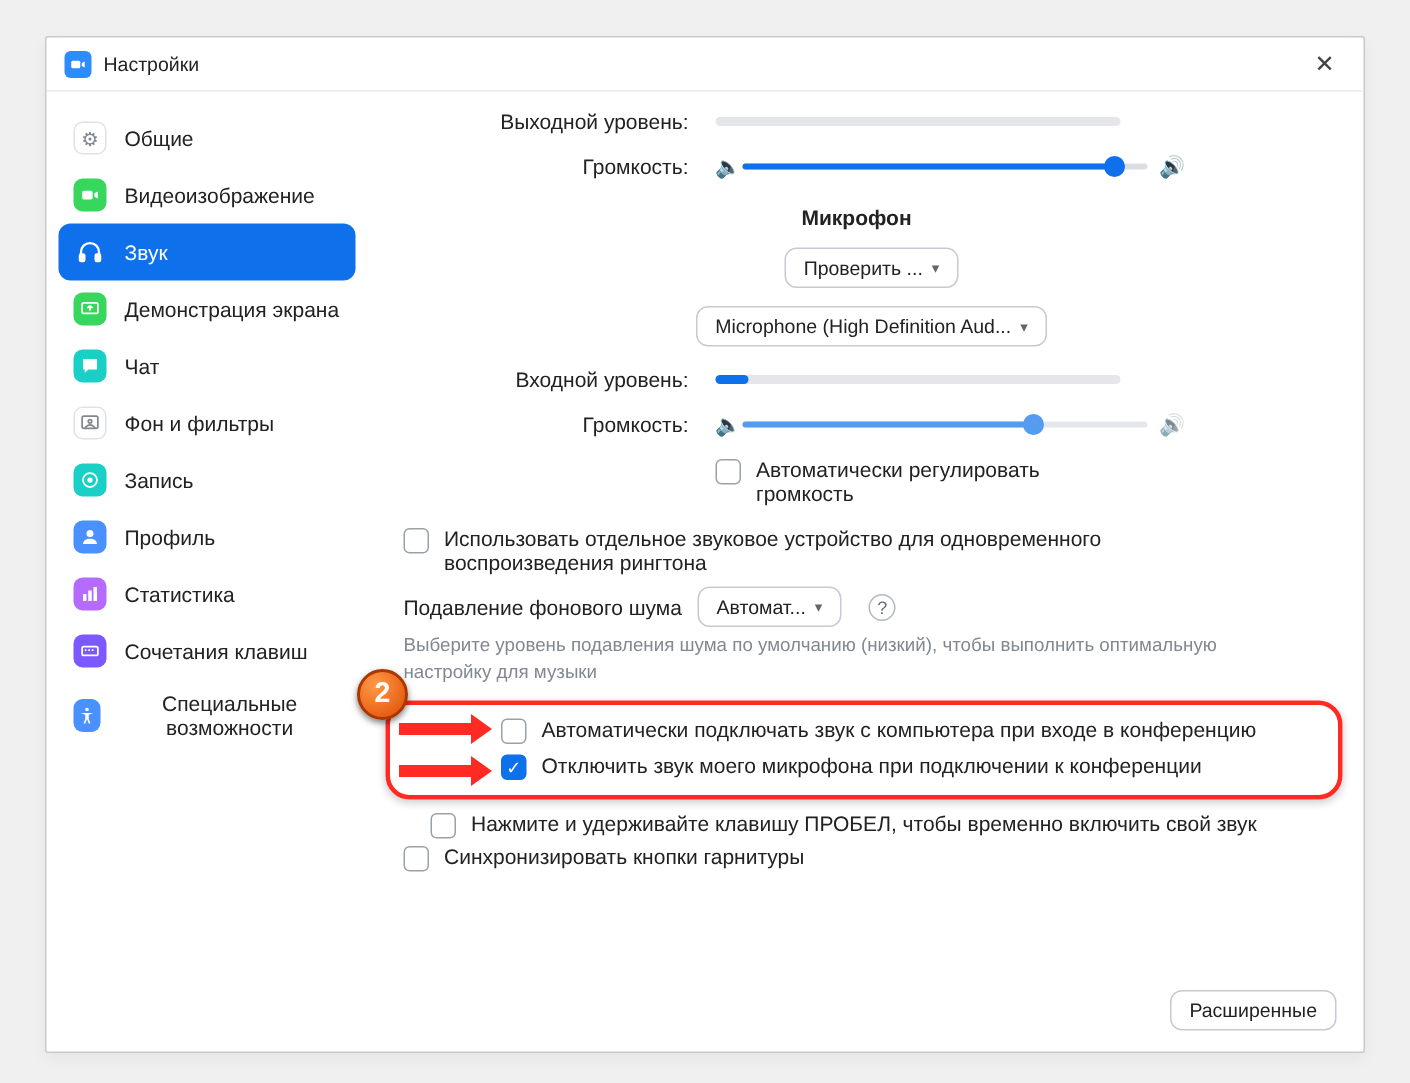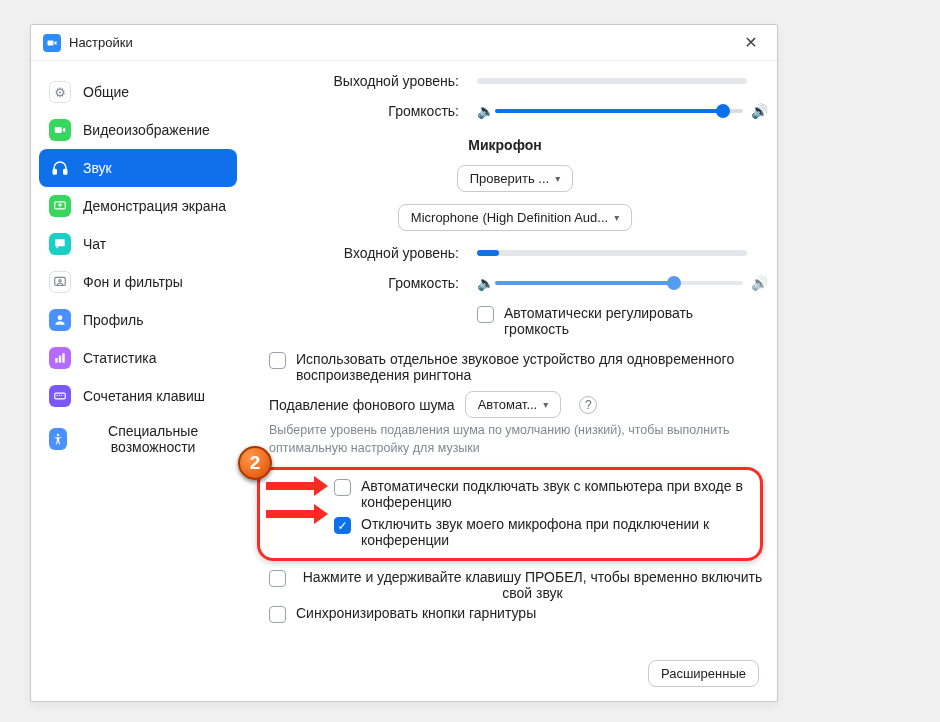--- a/index.html
+++ b/index.html
@@ -1,18 +1,18 @@
 <!DOCTYPE html>
 <html><head>
 <meta charset="utf-8">
 <style>
   * { box-sizing: border-box; margin: 0; padding: 0; }
   body { font-family: -apple-system, "Segoe UI", Arial, sans-serif; background: #e6e6e6; width: 940px; height: 722px; overflow: hidden; }
   .page-bg { width: 940px; height: 722px; background: #f0f0f0; position: relative; }
-  .window { position: absolute; left: 30px; top: 24px; width: 748px; height: 678px; background: #fff; border: 1px solid #c9c9c9; border-radius: 2px; display: flex; flex-direction: column; box-shadow: 0 4px 10px rgba(0,0,0,0.05); }
+  .window { position: absolute; left: 30px; top: 24px; width: 880px; height: 678px; background: #fff; border: 1px solid #c9c9c9; border-radius: 2px; display: flex; flex-direction: column; box-shadow: 0 4px 10px rgba(0,0,0,0.05); }
   .titlebar { height: 36px; display: flex; align-items: center; padding: 0 8px 0 12px; border-bottom: 1px solid #ececec; font-size: 13px; color: #222; }
   .titlebar .app-icon { width: 18px; height: 18px; border-radius: 4px; background: #2D8CFF; margin-right: 8px; display:flex; align-items:center; justify-content:center; }
   .titlebar .app-icon svg { width:12px; height:12px; }
   .close-btn { margin-left: auto; width: 36px; height: 28px; display:flex; align-items:center; justify-content:center; color:#444; font-size: 16px; cursor: pointer; }
   .body { flex: 1; display: flex; }
   .sidebar { width: 210px; padding: 12px 4px 12px 8px; }
   .nav-item { display: flex; align-items: center; gap: 12px; height: 38px; padding: 0 10px; border-radius: 8px; font-size: 14px; color: #222; cursor: pointer; }
   .nav-item.active { background: #0E71EB; color: #ffffff; }
   .nav-icon { width: 22px; height: 22px; border-radius: 6px; display:flex; align-items:center; justify-content:center; font-size: 13px; }
   .content { flex: 1; padding: 12px 8px 0 20px; font-size: 14px; color: #222; position: relative; }
@@ -105,20 +105,29 @@
         <span class="nav-icon" style="background:#fff;color:#828892;border:1px solid #e0e2e8;">
           <svg width="14" height="14" viewBox="0 0 24 24" fill="none" stroke="#828892" stroke-width="2">
                 <rect x="3" y="4" width="18" height="14" rx="2"></rect>
                 <circle cx="12" cy="10" r="2"></circle>
                 <path d="M6 18c2-3 4-4 6-4s4 1 6 4"></path>
               </svg>
         </span>
         <span>Фон и фильтры</span>
       </div>
       <div class="nav-item">
+        <span class="nav-icon" style="background:#19cfc6;color:#fff;">
+          <svg width="14" height="14" viewBox="0 0 24 24">
+                <circle cx="12" cy="12" r="8" fill="none" stroke="#fff" stroke-width="2"></circle>
+                <circle cx="12" cy="12" r="3" fill="#fff"></circle>
+              </svg>
+        </span>
+        <span>Запись</span>
+      </div>
+      <div class="nav-item">
         <span class="nav-icon" style="background:#4a90ff;color:#fff;">
           <svg width="14" height="14" viewBox="0 0 24 24" fill="#fff">
                 <circle cx="12" cy="8" r="4"></circle>
                 <path d="M4 20c0-4 4-6 8-6s8 2 8 6"></path>
               </svg>
         </span>
         <span>Профиль</span>
       </div>
       <div class="nav-item">
         <span class="nav-icon" style="background:#b66bff;color:#fff;">
@@ -239,21 +248,21 @@
         <div class="chk-row">
           <span class="chk"></span>
           <span>Автоматически подключать звук с компьютера при входе в конференцию</span>
         </div>
         <div class="chk-row" style="margin-top:6px;">
           <span class="chk checked">✓</span>
           <span>Отключить звук моего микрофона при подключении к конференции</span>
         </div>
       </div>
 
-      <div class="chk-row" style="margin:8px 0 4px 8px;text-align:center;">
+      <div class="chk-row" style="margin:8px 0 4px 26px;text-align:center;">
         <span class="chk"></span>
         <span>Нажмите и удерживайте клавишу ПРОБЕЛ, чтобы временно включить свой звук</span>
       </div>
       <div class="chk-row" style="margin-left:8px;text-align:right;">
         <span class="chk"></span>
         <span>Синхронизировать кнопки гарнитуры</span>
       </div>
 
       <div class="footer">
         <span class="btn">Расширенные</span>

